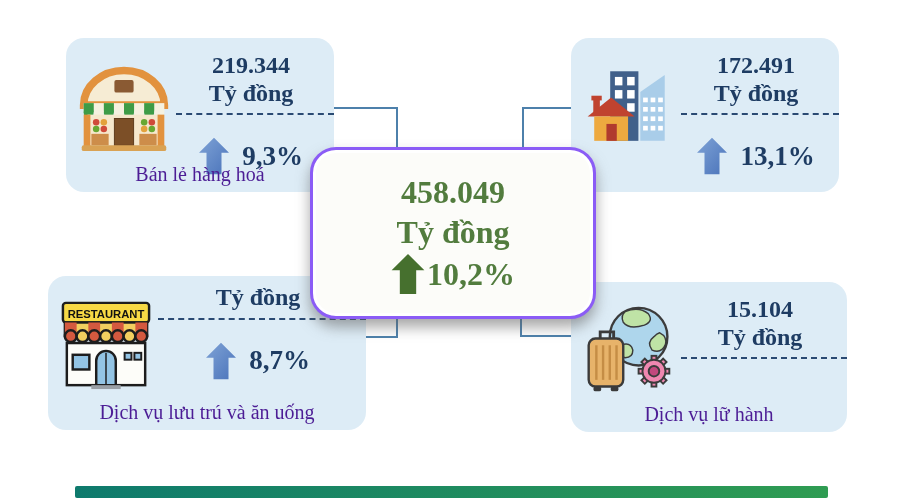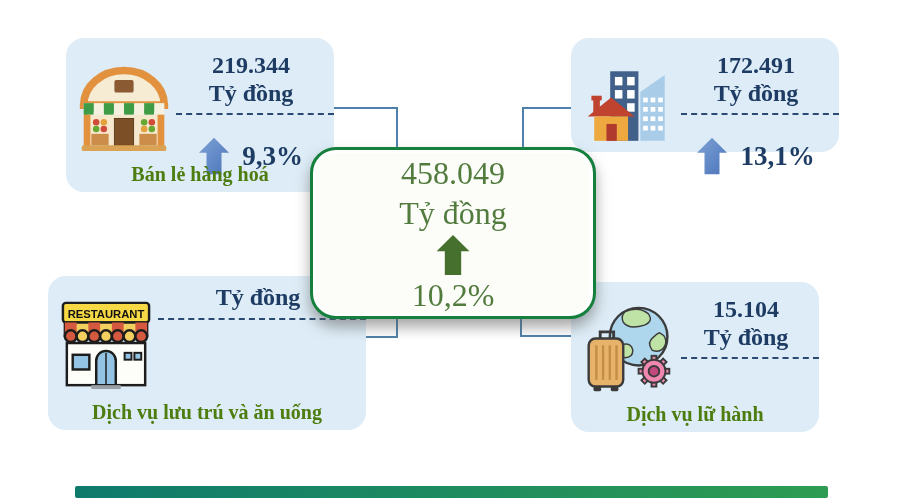--- a/index.html
+++ b/index.html
@@ -2,43 +2,43 @@
 <html><head>
 <meta charset="utf-8">
 <style>
   html,body{margin:0;padding:0;background:#ffffff;}
   .stage{position:relative;width:900px;height:498px;background:#ffffff;overflow:hidden;
          font-family:"Liberation Serif","DejaVu Serif",serif;}
 
   
   .card{position:absolute;background:#ddecf6;border-radius:18px;z-index:2;box-sizing:border-box;}
   .card.tl{left:66px;top:38px;width:268px;height:154px;}
-  .card.tr{left:571px;top:38px;width:268px;height:114px;}
+  .card.tr{left:571px;top:38px;width:268px;height:154px;}
   .card.bl{left:48px;top:276px;width:318px;height:154px;}
-  .card.br{left:571px;top:282px;width:248px;height:150px;}
+  .card.br{left:571px;top:282px;width:276px;height:150px;}
   .card-body{display:flex;height:100%;padding:8px 8px 0 6px;box-sizing:border-box;}
   .icon-wrap{width:104px;flex:0 0 104px;display:flex;justify-content:center;align-items:flex-start;padding-top:14px;}
   .stats{flex:1;text-align:center;color:#1e3c63;font-weight:bold;}
   .value{font-size:24px;line-height:1.15;margin-top:6px;}
   .unit{font-size:24px;line-height:1.15;}
   .dash{border-top:2px dashed #2a4a73;margin:6px -8px 2px 0;height:0;}
   .pct-row{display:flex;align-items:center;justify-content:center;gap:13px;margin-top:21px;}
   .pct{font-size:27px;}
   .label{position:absolute;left:0;right:0;bottom:6px;text-align:center;
-         font-weight:bold;font-size:20px;color:#4d7c0f;}
+         font-weight:normal;font-size:20px;color:#4c1d95;}
 
   
   .center-box{position:absolute;left:310px;top:147px;width:280px;height:166px;z-index:3;
-    background:#fcfcf9;border:3px solid #15803d;border-radius:26px;
+    background:#fcfcf9;border:3px solid #8b5cf6;border-radius:26px;
     box-shadow:0 8px 14px rgba(95,95,95,.55), inset 0 0 0 3px #ffffff;
     display:flex;flex-direction:column;align-items:center;justify-content:center;
-    color:#527c3e;font-weight:normal;}
+    color:#527c3e;font-weight:bold;}
   .c-value{font-size:32px;line-height:1.25;}
   .c-unit{font-size:32px;line-height:1.25;}
-  .c-row{display:flex;align-items:center;gap:2px;font-size:32px;margin-top:2px;flex-direction:column;}
+  .c-row{display:flex;align-items:center;gap:2px;font-size:32px;margin-top:2px;}
 
   
   .conn{position:absolute;background:#4d80ab;z-index:1;}
   .tl-h{left:332px;top:107px;width:66px;height:2px;}
   .tl-v{left:396px;top:107px;width:2px;height:44px;}
   .tr-h{left:522px;top:107px;width:51px;height:2px;}
   .tr-v{left:522px;top:107px;width:2px;height:44px;}
   .bl-v{left:396px;top:310px;width:2px;height:28px;}
   .bl-h{left:338px;top:336px;width:60px;height:2px;}
   .br-v{left:520px;top:310px;width:2px;height:27px;}
@@ -194,20 +194,32 @@
           <path d="M40 89 V64 a10 10 0 0 1 20 0 V89 Z" fill="#93c4e4" stroke="#1d1d1d" stroke-width="2.5"></path>
           <line x1="50" y1="56" x2="50" y2="89" stroke="#1d1d1d" stroke-width="1.5"></line>
           <rect x="69" y="56" width="7" height="7" fill="#93c4e4" stroke="#1d1d1d" stroke-width="2"></rect>
           <rect x="79" y="56" width="7" height="7" fill="#93c4e4" stroke="#1d1d1d" stroke-width="2"></rect>
           <rect x="35" y="89" width="30" height="4" fill="#9aa0a6"></rect>
         </svg>
       </div>
       <div class="stats">
         <div class="unit">Tỷ đồng</div>
         <div class="dash"></div>
+        <div class="pct-row">
+          <svg width="30" height="40" viewBox="0 0 36 44">
+            <defs>
+                <linearGradient id="ag2" x1="0" y1="0" x2="1" y2="1">
+              <stop offset="0" stop-color="#7fa3d6"></stop>
+                  <stop offset="1" stop-color="#4a73ba"></stop>
+                </linearGradient>
+              </defs>
+            <polygon points="18,0 36,18 27,18 27,44 9,44 9,18 0,18" fill="url(#ag2)"></polygon>
+          </svg>
+          <span class="pct">8,7%</span>
+        </div>
       </div>
     </div>
     <div class="label">Dịch vụ lưu trú và ăn uống</div>
   </div>
 
   <div class="card br">
     <div class="card-body">
       <div class="icon-wrap">
         <svg width="100" height="96" viewBox="0 0 104 100">
           <circle cx="62" cy="34" r="30" fill="#aed6ec" stroke="#3b3b3b" stroke-width="2.5"></circle>

